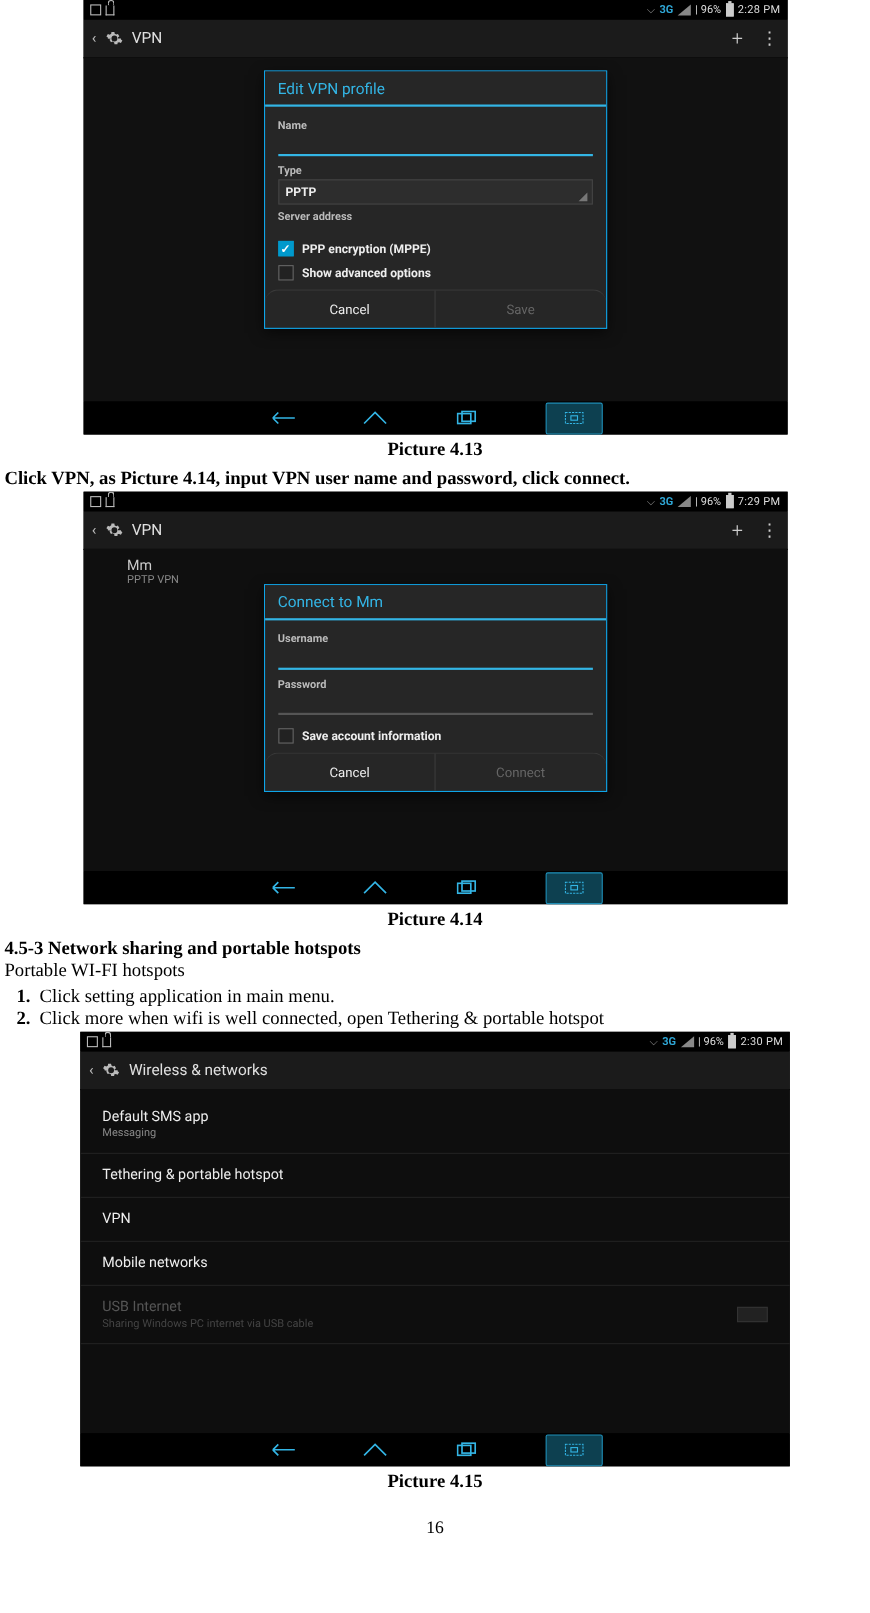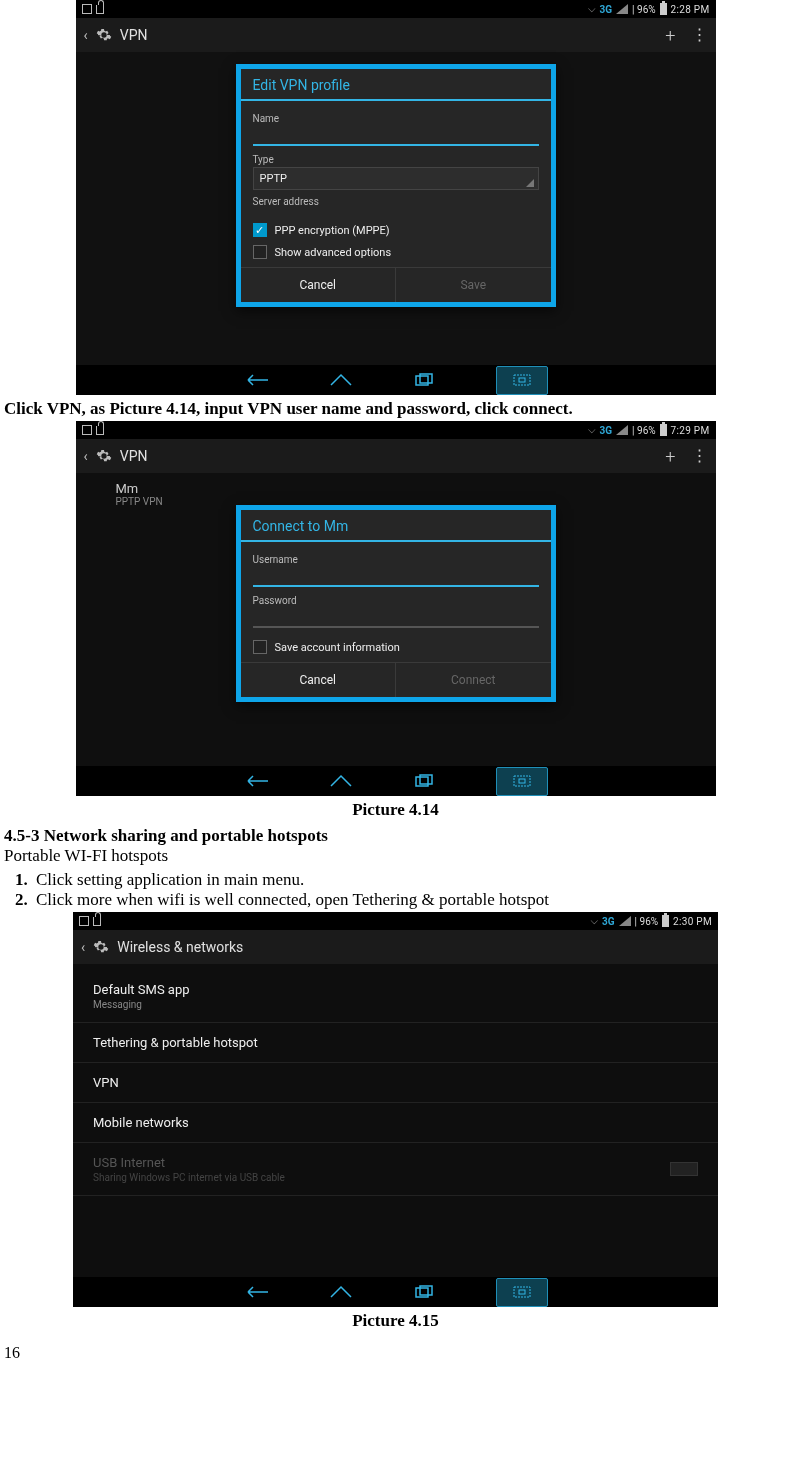--- a/index.html
+++ b/index.html
@@ -40,23 +40,23 @@
     font-size: 17px;
   }
   ol.steps li {
     margin: 0;
     padding-left: 4px;
   }
   ol.steps li::marker {
     font-weight: bold;
   }
   .page-number {
-    text-align: left;
+    text-align: center;
     font-size: 16px;
-    margin-top: 13px;
+    margin-top: 24px;
   }
 
   
   .shot {
     margin: 0 auto;
     background: #000;
     color: #ddd;
     font-family: "Roboto", "Helvetica Neue", Arial, sans-serif;
     position: relative;
   }
@@ -203,36 +203,37 @@
     border-radius: 2px;
   }
 
   
   .dialog {
     position: absolute;
     left: 50%;
     transform: translateX(-50%);
     width: 310px;
     background: #262626;
-    border: 5px solid #0ea5e9;
+    border: 1px solid #0ea5e9;
     box-shadow: 0 4px 12px rgba(0,0,0,0.6);
   }
   .dlg-top { top: 12px; }
   .dlg-top2 { top: 32px; }
   .dlg-title {
     background: #262626;
     color: #33b5e5;
     padding: 8px 12px 6px 12px;
     font-size: 14px;
     border-bottom: 2px solid #33b5e5;
   }
   .dlg-body {
     padding: 8px 12px 4px 12px;
     font-size: 11px;
     color: #bbb;
+    font-weight: bold;
   }
   .fld-label {
     font-size: 10px;
     color: #bbb;
     margin: 4px 0 2px 0;
   }
   .fld-input {
     height: 18px;
     border-bottom: 2px solid #33b5e5;
     margin-bottom: 8px;
@@ -277,20 +278,21 @@
   .chk.on {
     background: #0099cc;
     border-color: #0099cc;
     color: #fff;
     font-size: 11px;
     line-height: 1;
   }
   .dlg-btns {
     display: flex;
     border-top: 1px solid #3a3a3a;
+    border-radius: 12px;
   }
   .dlg-btn {
     flex: 1;
     text-align: center;
     padding: 10px 0;
     font-size: 12px;
     color: #eee;
   }
   .dlg-btn.dim { color: #666; }
   .dlg-btn + .dlg-btn { border-left: 1px solid #3a3a3a; }
@@ -425,20 +427,21 @@
             </svg>
           </span>
         <span class="nav-shot-wrap"><svg width="18" height="12" viewBox="0 0 18 12">
               <rect x="1" y="1" width="16" height="10" fill="none" stroke="#33b5e5" stroke-width="1" stroke-dasharray="2 1"></rect>
               <rect x="6" y="4" width="6" height="4" fill="none" stroke="#33b5e5" stroke-width="1"></rect>
             </svg></span>
       </div>
     </div>
   </div>
 
+  <div class="caption">Picture 4.13</div>
 
   <div class="instr">Click VPN, as Picture 4.14, input VPN user name and password, click connect.</div>
 
   <div class="shot shot-w2">
     <div class="statusbar">
       <div class="left">
         <span class="st-ico box"></span>
         <span class="st-ico lock"></span>
       </div>
       <div class="right">

